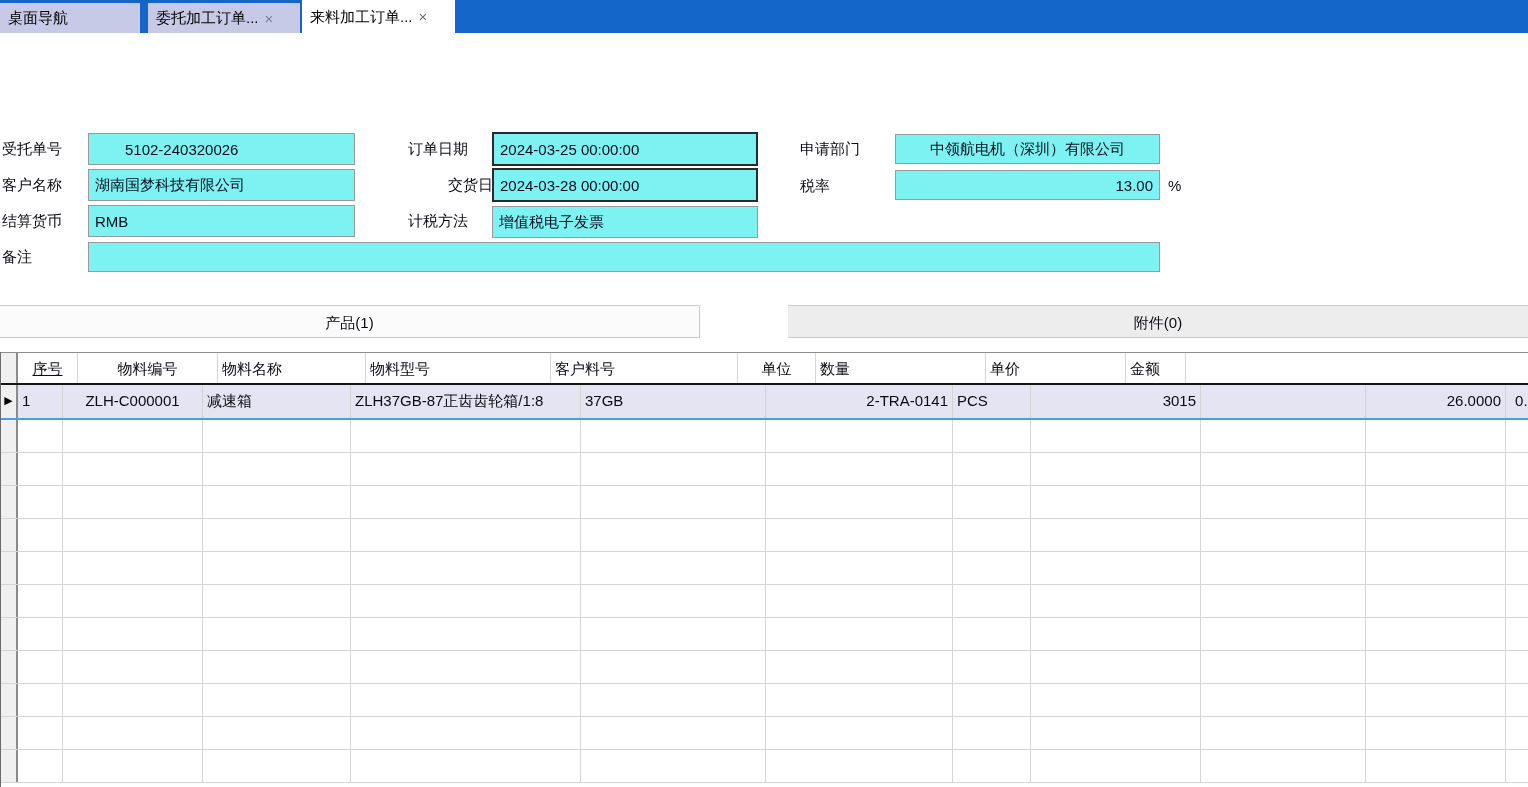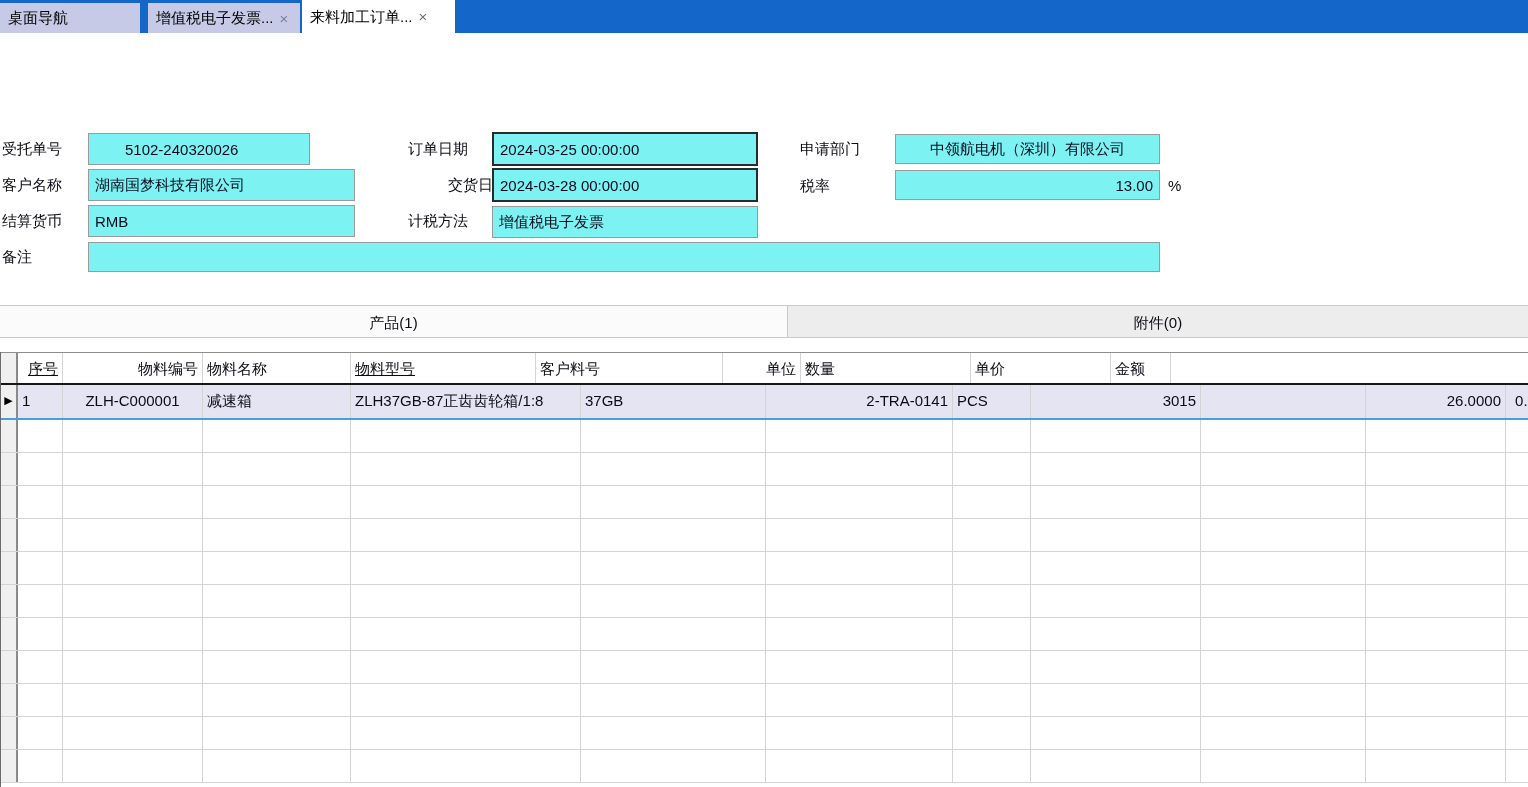--- a/index.html
+++ b/index.html
@@ -45,33 +45,33 @@
   .grow.head .cell.sel { background:#f0f0f0; }
 </style>
 </head>
 <body>
 
 <div class="tabbar">
   <div class="mtab" style="left:0; width:140px;">
     <span>桌面导航</span>
   </div>
   <div class="mtab" style="left:148px; width:152px;">
-    <span>增值税电子发票...</span>
+    <span>委托加工订单...</span>
     <span class="x">×</span>
   </div>
   <div class="mtab active" style="left:302px; width:153px;">
     <span>来料加工订单...</span>
     <span class="x">×</span>
   </div>
 </div>
 
 <div>
 
   <div class="flabel" style="left:2px; top:133px;">受托单号</div>
-  <input class="ffield abs" style="left: 88px; top: 133px; width: 222px; padding-left: 36px;" value="5102-240320026">
+  <input class="ffield abs" style="left: 88px; top: 133px; width: 267px; padding-left: 36px;" value="5102-240320026">
   <div class="flabel" style="left:2px; top:169px;">客户名称</div>
   <input class="ffield abs" style="left: 88px; top: 169px; width: 267px;" value="湖南国梦科技有限公司">
   <div class="flabel" style="left:2px; top:205px;">结算货币</div>
   <input class="ffield abs" style="left: 88px; top: 205px; width: 267px;" value="RMB">
 
   <div class="flabel" style="left:408px; top:133px;">订单日期</div>
   <input class="ffield dark abs" style="left: 492px; top: 132px; width: 266px; height: 34px;" value="2024-03-25 00:00:00">
   <div class="flabel" style="left:408px; top:169px;margin-left:40px;">交货日期</div>
   <input class="ffield dark abs" style="left: 492px; top: 168px; width: 266px; height: 34px;" value="2024-03-28 00:00:00">
   <div class="flabel" style="left:408px; top:205px;">计税方法</div>
@@ -81,33 +81,33 @@
   <input class="ffield center abs" style="left: 895px; top: 134px; width: 265px; height: 30px;" value="中领航电机（深圳）有限公司">
   <div class="flabel" style="left:800px; top:170px;">税率</div>
   <input class="ffield right abs" style="left: 895px; top: 170px; width: 265px; height: 30px; padding-left: 12px;" value="13.00">
   <div class="suffix" style="left:1168px; top:171px;">%</div>
 
   <div class="flabel" style="left:2px; top:241px;">备注</div>
   <input class="ffield abs" style="left: 88px; top: 242px; width: 1072px; height: 30px;" value="">
 </div>
 
 <div class="dstrip">
-  <div class="dtab active" style="left:0; width:788px;">产品(1)</div>
+  <div class="dtab active" style="left:0; width:700px;">产品(1)</div>
   <div class="dtab inactive" style="left:788px; width:740px;">附件(0)</div>
 </div>
 
 <div class="grid">
   <div class="grow head">
       <div class="cell sel" style="width: 17px;"></div>
-      <div class="cell" style="width: 45px; text-align: right; text-decoration: underline;">序号</div>
-      <div class="cell" style="width: 140px; text-align: right;">物料编号</div>
+      <div class="cell" style="width: 60px; text-align: center; text-decoration: underline;">序号</div>
+      <div class="cell" style="width: 140px; text-align: center;">物料编号</div>
       <div class="cell" style="width: 148px; text-align: left;">物料名称</div>
-      <div class="cell" style="width: 185px; text-align: left; text-decoration: underline;">物料型号</div>
+      <div class="cell" style="width: 185px; text-align: left;">物料型号</div>
       <div class="cell" style="width: 187px; text-align: left;">客户料号</div>
-      <div class="cell" style="width: 78px; text-align: right;">单位</div>
+      <div class="cell" style="width: 78px; text-align: center;">单位</div>
       <div class="cell" style="width: 170px; text-align: left;">数量</div>
       <div class="cell" style="width: 140px; text-align: left;">单价</div>
       <div class="cell" style="width: 60px; text-align: left;">金额</div>
     </div>
   <div>
       <div class="grow body current">
         <div class="cell sel" style="width: 17px;">▶</div>
         <div class="cell" style="width: 45px; text-align: left;">1</div>
         <div class="cell" style="width: 140px; text-align: center;">ZLH-C000001</div>
         <div class="cell" style="width: 148px; text-align: left;">减速箱</div>

